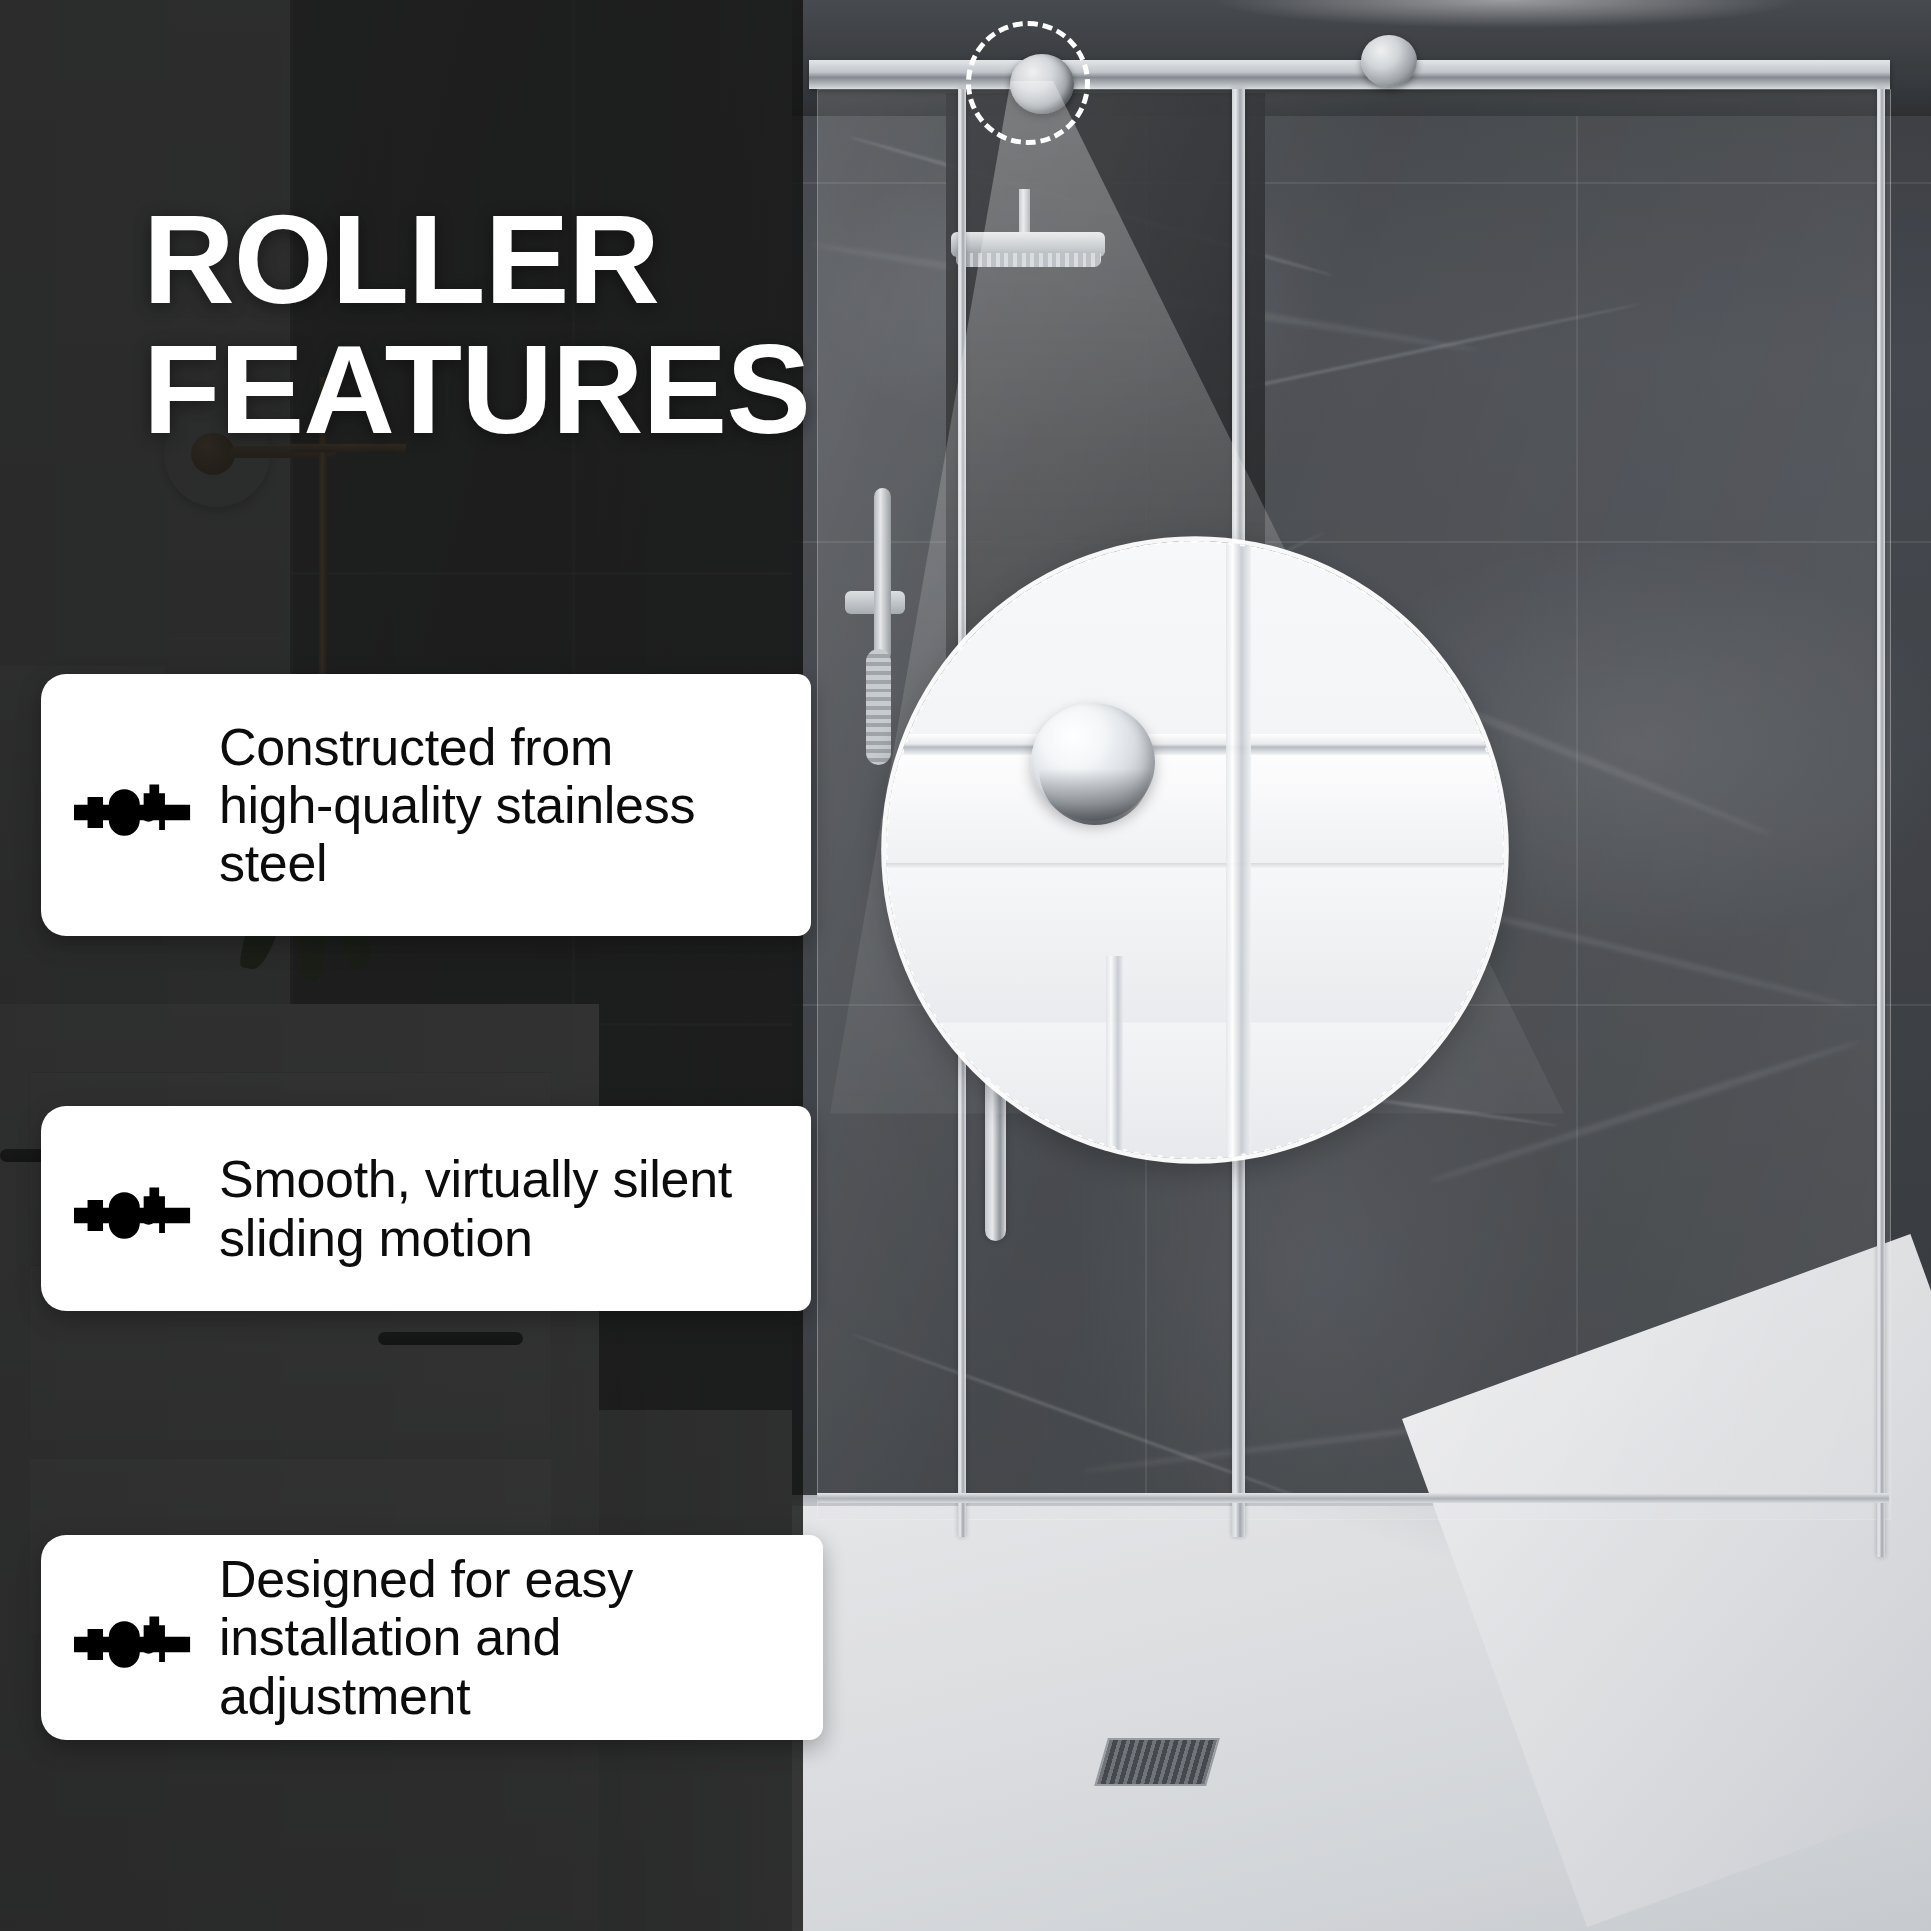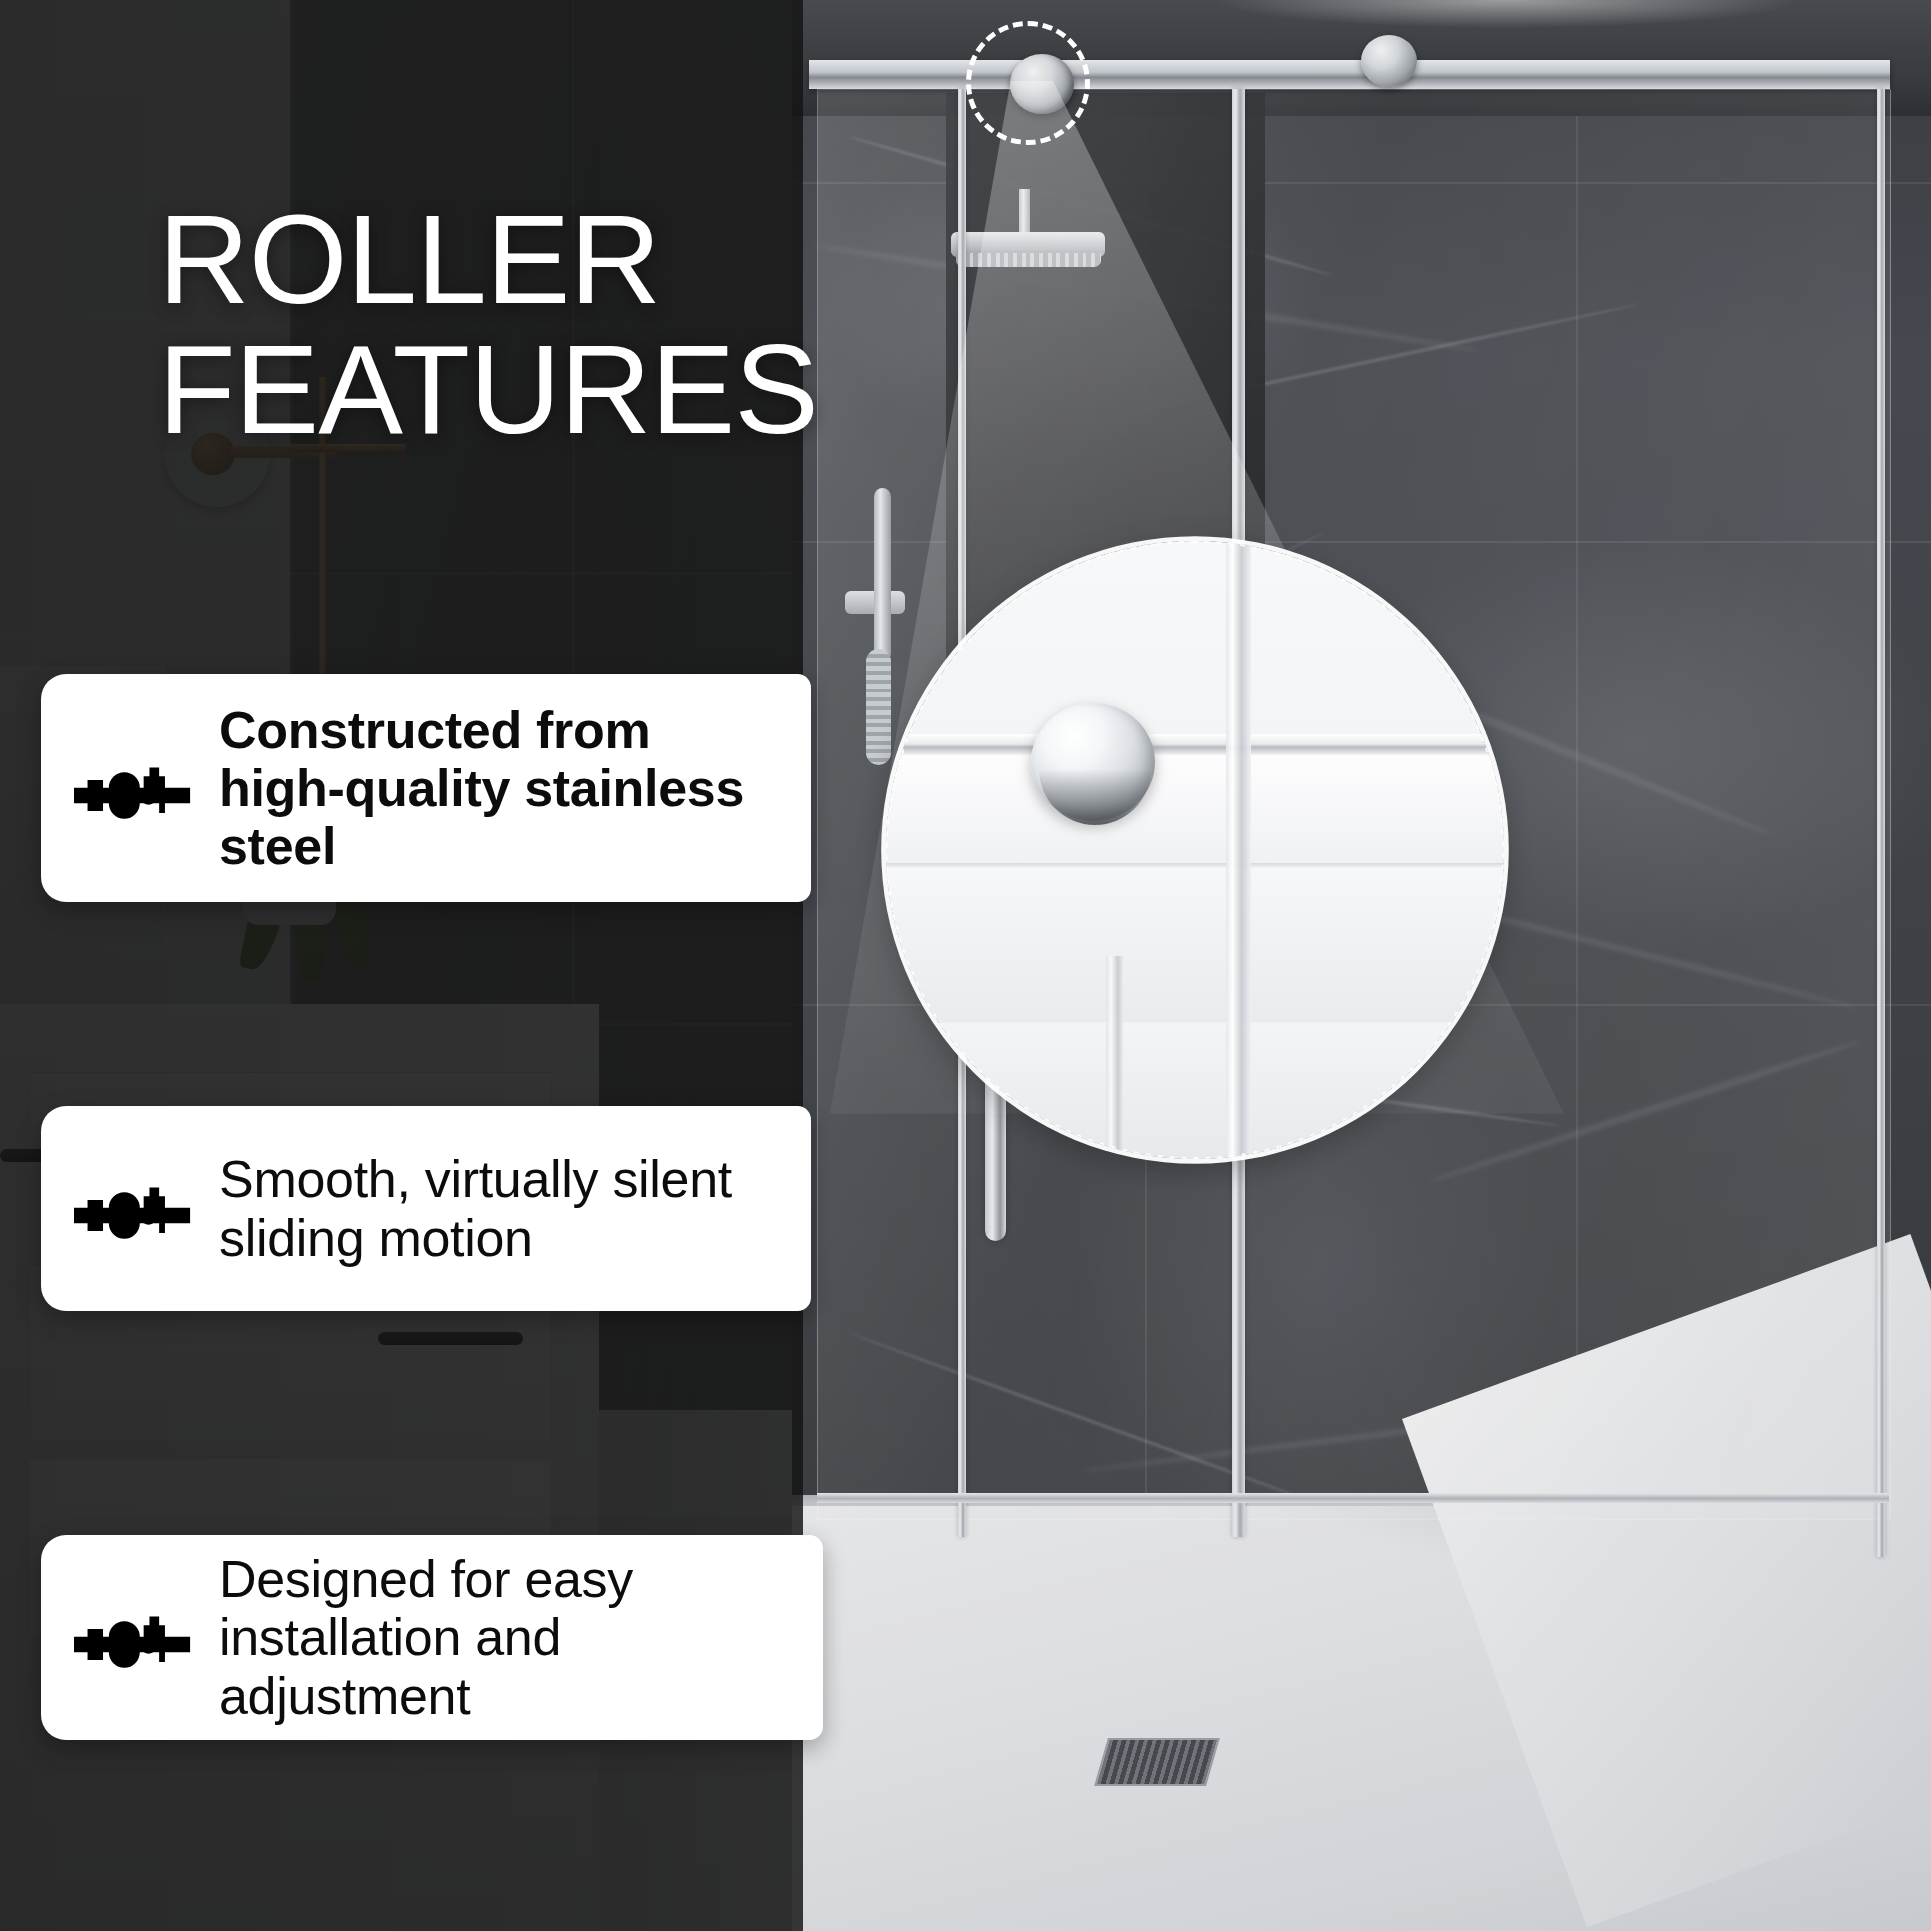--- a/index.html
+++ b/index.html
@@ -171,32 +171,32 @@
     background:linear-gradient(90deg,#dfe2e6,#fafbfc 30%,#c2c7cc 70%,#e9ebee);opacity:.85;}
   .mag-roller{position:absolute;left:145px;top:162px;width:124px;height:118px;border-radius:50%;
     background:radial-gradient(circle at 34% 28%,#ffffff 0%,#f4f6f8 26%,#dadee3 52%,#b2b7bd 74%,#80858b 92%,#5c6166 100%);
     box-shadow:0 5.8px 13.5px rgba(0,0,0,.26), inset -5.8px -4.8px 11.6px rgba(0,0,0,.18);}
   .mag-roller-rim{position:absolute;left:153px;top:228px;width:112px;height:56px;border-radius:0 0 56px 56px;
     background:linear-gradient(180deg,rgba(255,255,255,0) 0%,rgba(90,95,100,.55) 60%,rgba(60,64,69,.8) 100%);}
   .mag-bottom{position:absolute;left:0;top:482px;width:618px;height:136px;
     background:linear-gradient(180deg,#f3f4f6,#e7e9ec);}
 
   
-  .title{position:absolute;left:158px;top:114px;width:734px;
-    color:#ffffff;font-weight:normal;font-size:127px;line-height:.95;
+  .title{position:absolute;left:143px;top:114px;width:734px;
+    color:#ffffff;font-weight:bold;font-size:127px;line-height:.95;
     letter-spacing:-1px;text-shadow:0 2.9px 17.4px rgba(0,0,0,.45);}
   .title .l2{display:block;margin-top:9.7px;}
 
   
   .card{position:absolute;left:41px;background:#ffffff;
     border-radius:25px 13.5px 13.5px 25px;
     display:flex;align-items:center;gap:25px;
     padding:29px 29px 29px 33px;box-sizing:border-box;
     box-shadow:0 7.7px 25px rgba(0,0,0,.30);}
-  .card1{top:674px;width:770px;height:228px;font-weight:bold;}
+  .card1{top:674px;width:770px;height:262px;}
   .card2{top:1106px;width:770px;height:205px;}
   .card3{top:1535px;width:782px;height:205px;}
   .card-txt{color:#0c0c0c;font-size:52px;line-height:1.12;
     font-family:"Liberation Sans Narrow","Liberation Sans",sans-serif;
     font-stretch:condensed;letter-spacing:-0.3px;white-space:pre-line;}
   .icon-wrap{flex:0 0 auto;width:120px;height:75px;display:block;}
 
   
   .logo{position:absolute;left:1498px;top:1707px;width:409px;height:207px;}
   .logo svg{width:100%;height:100%;display:block;}

